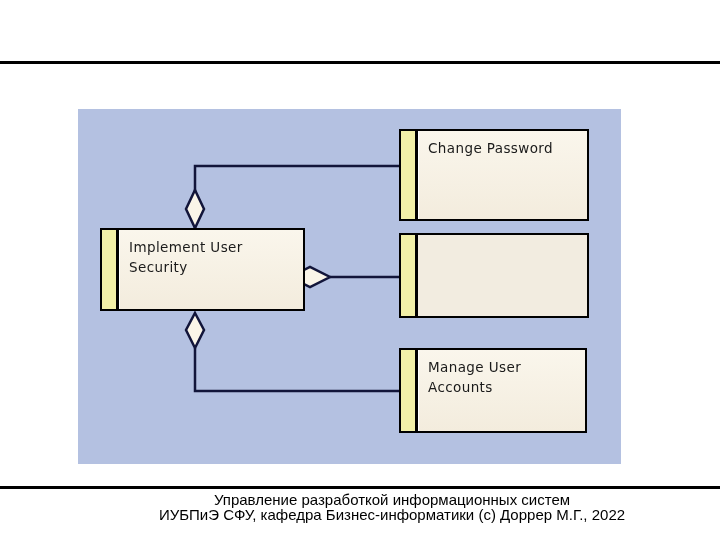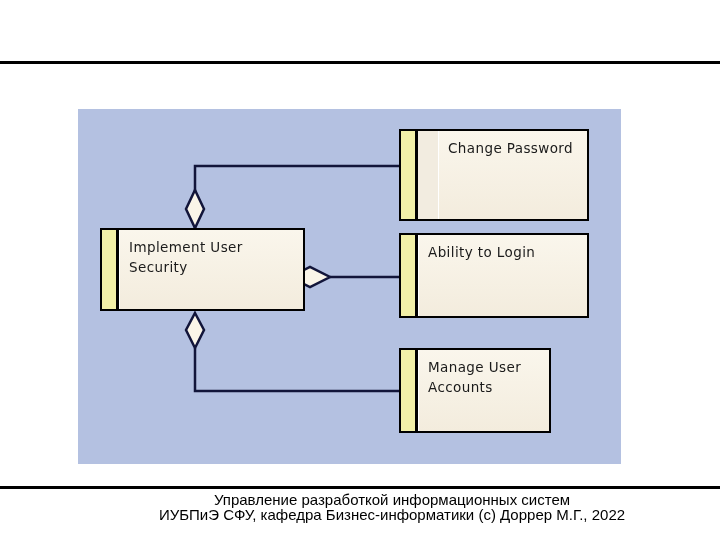--- a/index.html
+++ b/index.html
@@ -104,23 +104,23 @@
     color: #1a1a1a;
     font-family: "DejaVu Sans", sans-serif;
     font-size: 13.5px;
     line-height: 20px;
     letter-spacing: 0.4px;
     white-space: pre-line;
   }
 
   
   #box-implement-user-security { left: 22px;  top: 119px; width: 205px; height: 83px; }
-  #box-change-password         { left: 321px; top: 20px;  width: 190px; height: 92px; gap: 20px; }
+  #box-change-password         { left: 321px; top: 20px;  width: 190px; height: 92px; }
   #box-ability-to-login        { left: 321px; top: 124px; width: 190px; height: 85px; }
-  #box-manage-user-accounts    { left: 321px; top: 239px; width: 152px; height: 85px; }
+  #box-manage-user-accounts    { left: 321px; top: 239px; width: 188px; height: 85px; }
 </style>
 </head>
 <body>
 
 <div id="slide">
 
   <div id="top-rule"></div>
 
   <div id="diagram">
 
@@ -149,23 +149,20 @@
 
     <div class="ucbox" id="box-change-password">
       <div class="strip"></div>
       <div class="body">
         <span class="label">Change Password</span>
       </div>
     </div>
 
     <div class="ucbox" id="box-ability-to-login">
       <div class="strip"></div>
-      <div class="body">
-        <span class="label">Ability to Login</span>
-      </div>
     </div>
 
     <div class="ucbox" id="box-manage-user-accounts">
       <div class="strip"></div>
       <div class="body">
         <span class="label">Manage User
 Accounts</span>
       </div>
     </div>
 

